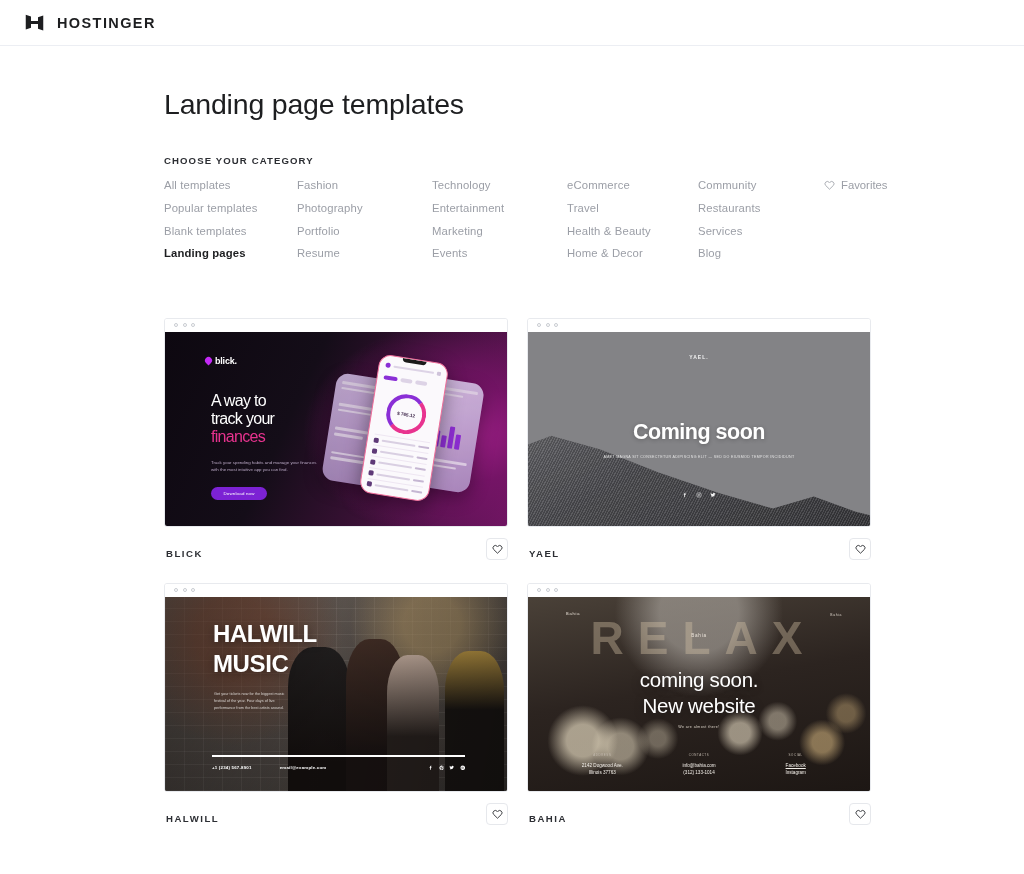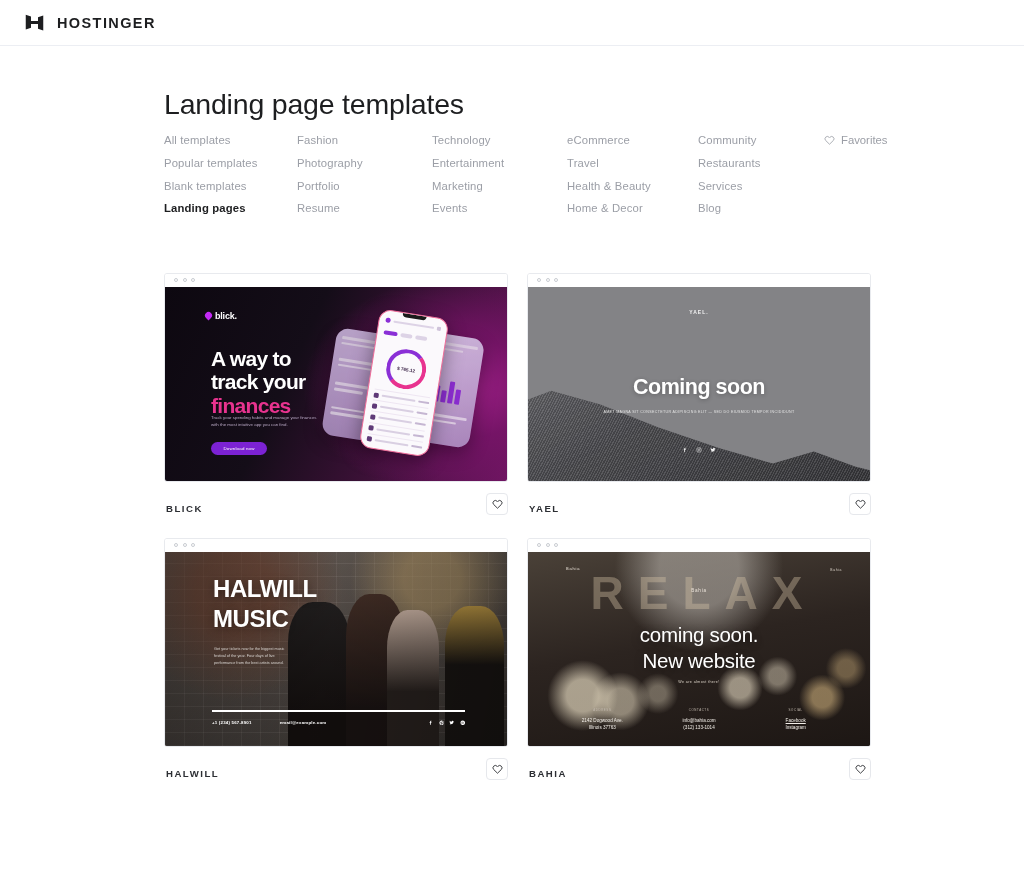--- a/index.html
+++ b/index.html
@@ -171,21 +171,21 @@
     width: 7px; height: 7px;
     background: #c229f5;
     border-radius: 50% 50% 50% 0;
     transform: rotate(-45deg);
   }
   .blick-word {
     color: #fff; font-size: 9px; font-weight: 700; letter-spacing: -0.2px;
   }
   .blick-h {
     position: absolute; left: 46px; top: 60px;
-    font-size: 21px; font-weight: 700; line-height: 1.12;
+    font-size: 16px; font-weight: 400; line-height: 1.12;
     color: #ffffff; letter-spacing: -0.7px;
   }
   .blick-h .accent { color: #e8338f; }
   .blick-p {
     position: absolute; left: 46px; top: 127px;
     width: 108px;
     font-size: 4.4px; line-height: 1.75; color: #b9a8c4;
   }
   .blick-btn {
     position: absolute; left: 46px; top: 155px;
@@ -388,20 +388,21 @@
     </span>
     <span class="logo-text">HOSTINGER</span>
   </div>
 </div>
 
 <div class="page">
   <div class="content">
 
     <h1 class="page-title">Landing page templates</h1>
 
+    <div class="cat-heading">CHOOSE YOUR CATEGORY</div>
 
     <div class="cat-area">
       <div class="cat-grid">
         <div class="cat-item">All templates</div>
         <div class="cat-item">Fashion</div>
         <div class="cat-item">Technology</div>
         <div class="cat-item">eCommerce</div>
         <div class="cat-item">Community</div>
 
         <div class="cat-item">Popular templates</div>

